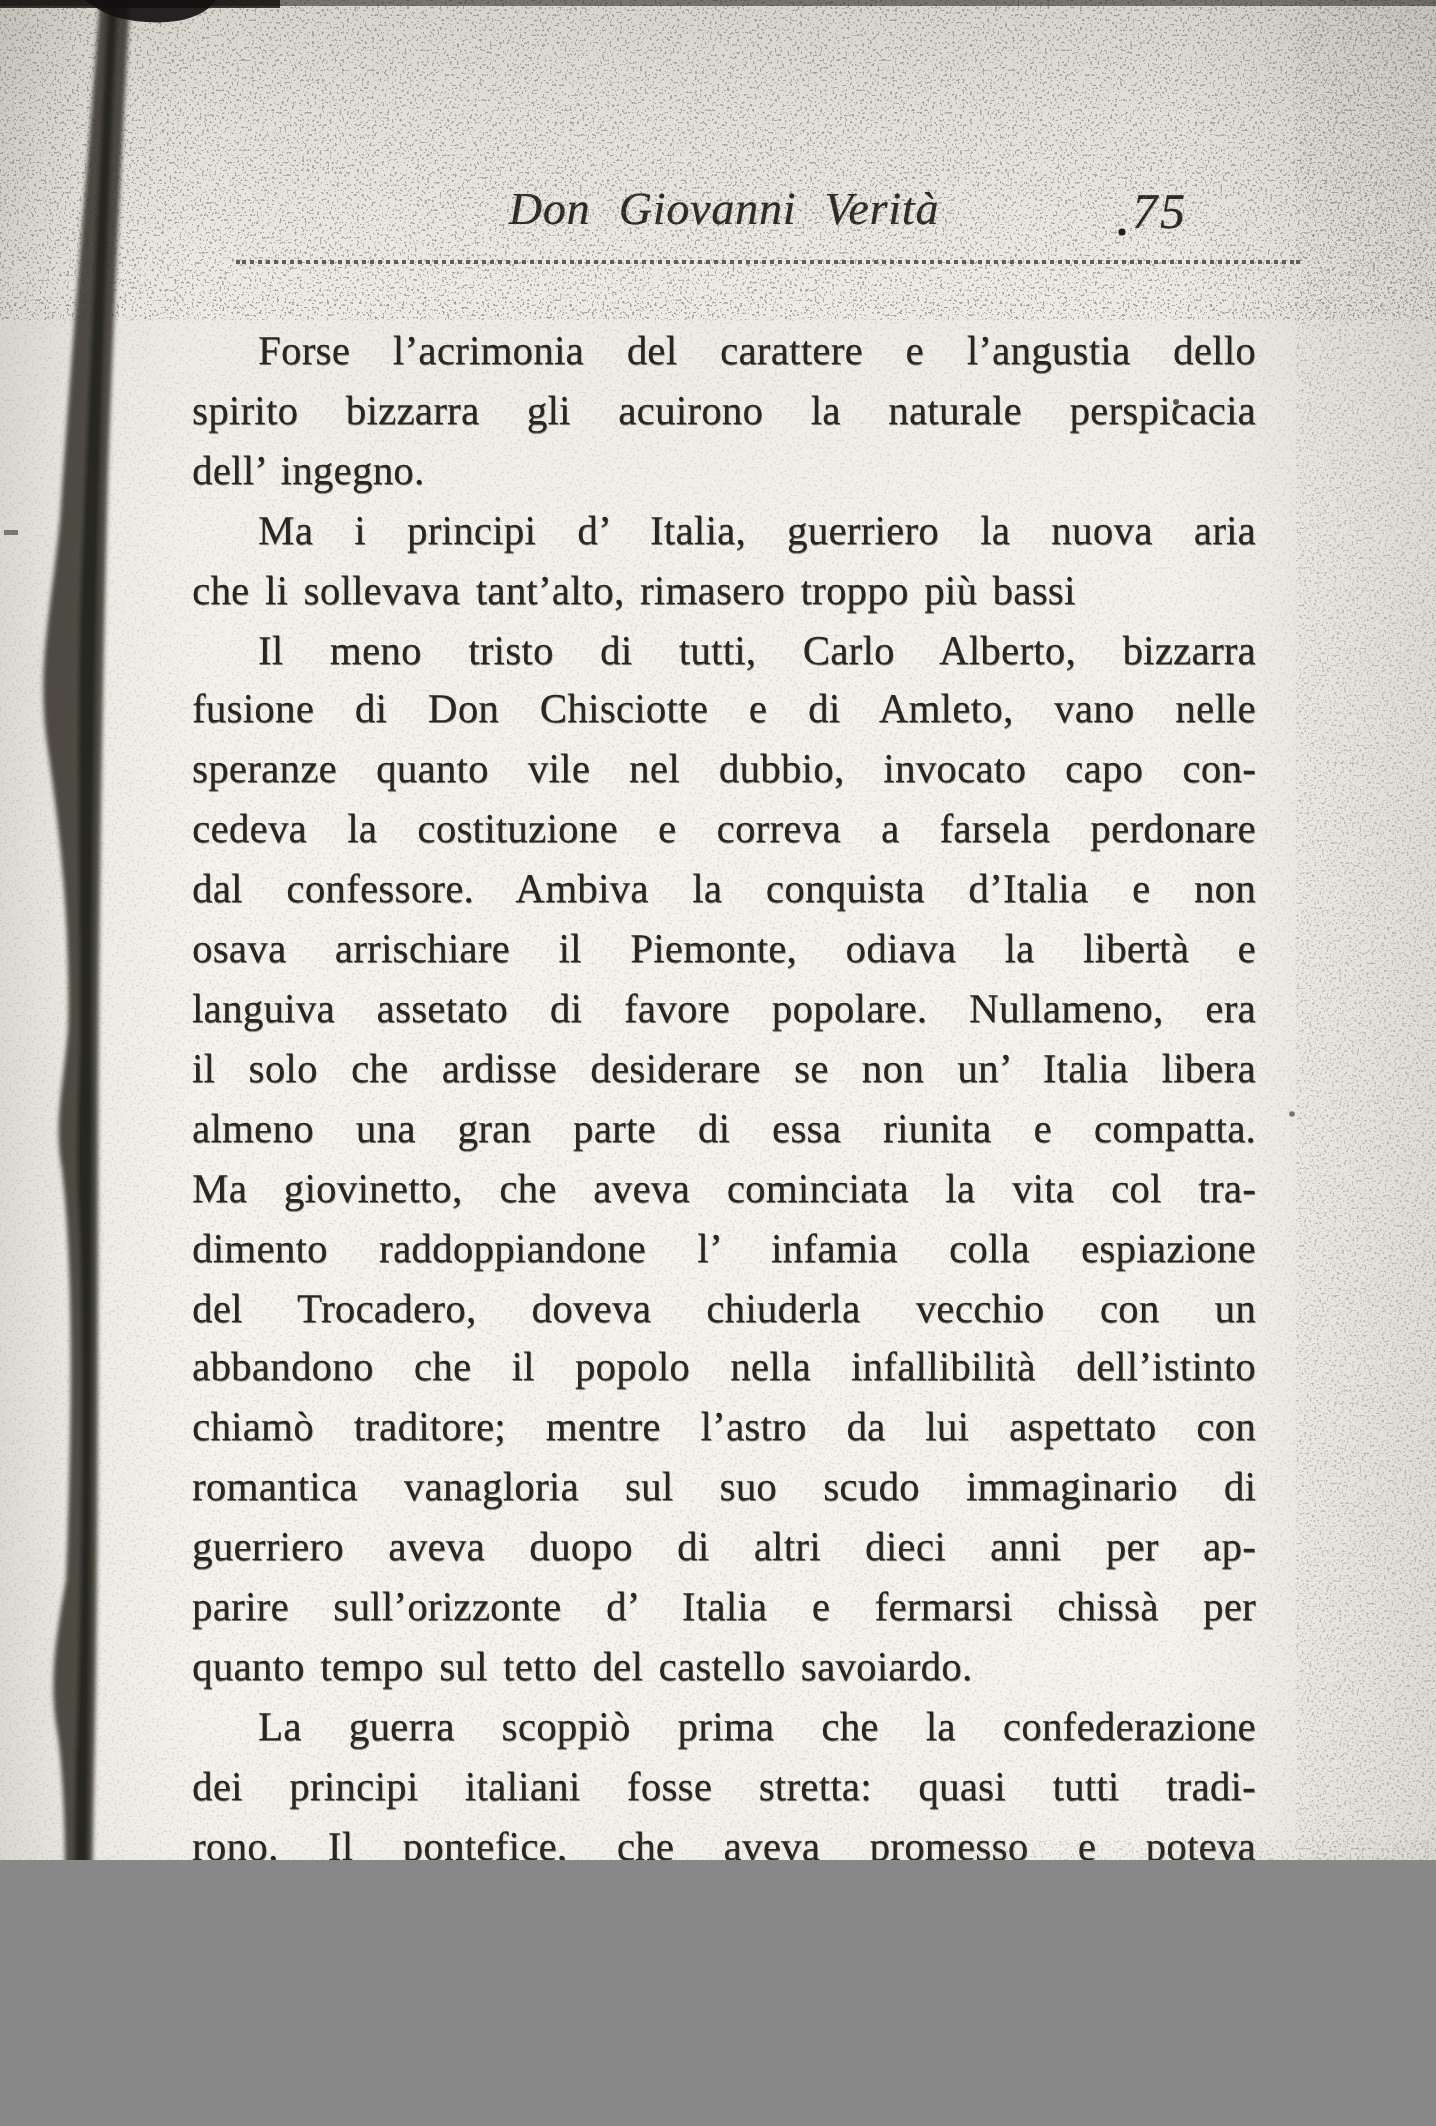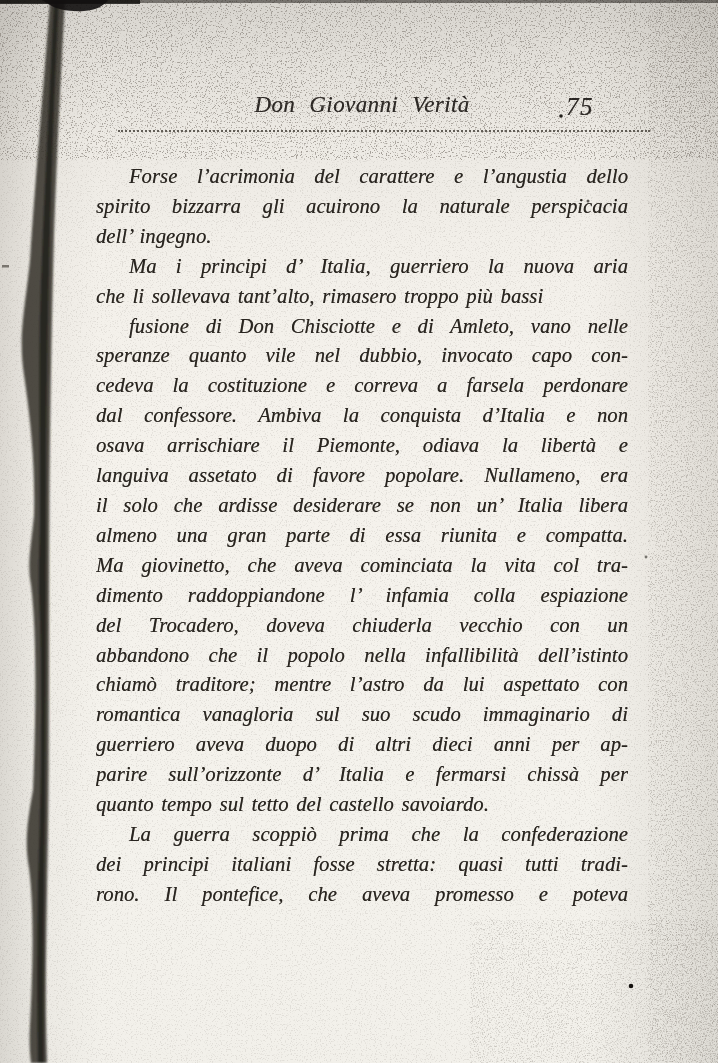--- a/index.html
+++ b/index.html
@@ -1,18 +1,18 @@
 <!DOCTYPE html>
 <html><head>
 <meta charset="utf-8">
 <style>
   html,body{margin:0;padding:0;background:#888;}
   .page{
     position:relative;
-    width:718px;height:1063px;
+    width:718px;height:930px;
     overflow:hidden;
     background:
       linear-gradient(to right, rgba(105,100,92,0.18) 0px, rgba(105,100,92,0.05) 6%, rgba(0,0,0,0) 14%, rgba(0,0,0,0) 82%, rgba(110,105,96,0.10) 94%, rgba(110,105,96,0.16) 100%),
       linear-gradient(to bottom, #d7d4ce 0px, #e3e0da 60px, #edeae4 140px, #f3f0ea 260px, #f5f2ec 450px, #f4f2ec 850px, #f2f0ea 100%);
     font-family:"Liberation Serif", serif;
   }
   .running-header{
     position:absolute; top:92px; left:96px; width:532px;
     text-align:center;
     font-style:italic;
@@ -28,21 +28,21 @@
     font-size:25px; line-height:24px;
     color:#2b2724;
     letter-spacing:1.5px;
     text-shadow:0.2px 0.2px 0.4px rgba(40,35,30,0.6);
   }
   .dotted-rule{
     position:absolute; top:130px; left:118px; width:532px; height:0;
     border-bottom:2px dotted rgba(58,54,46,0.78);
   }
   .textblock{
-    position:absolute; top:162px; left:96px; width:532px;font-style:italic;
+    position:absolute; top:162px; left:96px; width:532px;
   }
   .line{
     font-size:20.5px;
     line-height:29.9px;
     color:#28241f;
     white-space:nowrap;
     overflow:hidden;
     text-align:justify;
     text-align-last:justify;
     word-spacing:2.5px;
@@ -69,20 +69,21 @@
     <div class="paragraph">
       <div class="line">Forse l’acrimonia del carattere e l’angustia dello</div>
       <div class="line">spirito bizzarra gli acuirono la naturale perspicacia</div>
       <div class="line">dell’ ingegno.</div>
     </div>
     <div class="paragraph">
       <div class="line">Ma i principi d’ Italia, guerriero la nuova aria</div>
       <div class="line">che li sollevava tant’alto, rimasero troppo più bassi</div>
     </div>
     <div class="paragraph">
+      <div class="line">Il meno tristo di tutti, Carlo Alberto, bizzarra</div>
       <div class="line">fusione di Don Chisciotte e di Amleto, vano nelle</div>
       <div class="line">speranze quanto vile nel dubbio, invocato capo con-</div>
       <div class="line">cedeva la costituzione e correva a farsela perdonare</div>
       <div class="line">dal confessore. Ambiva la conquista d’Italia e non</div>
       <div class="line">osava arrischiare il Piemonte, odiava la libertà e</div>
       <div class="line">languiva assetato di favore popolare. Nullameno, era</div>
       <div class="line">il solo che ardisse desiderare se non un’ Italia libera</div>
       <div class="line">almeno una gran parte di essa riunita e compatta.</div>
       <div class="line">Ma giovinetto, che aveva cominciata la vita col tra-</div>
       <div class="line">dimento raddoppiandone l’ infamia colla espiazione</div>

